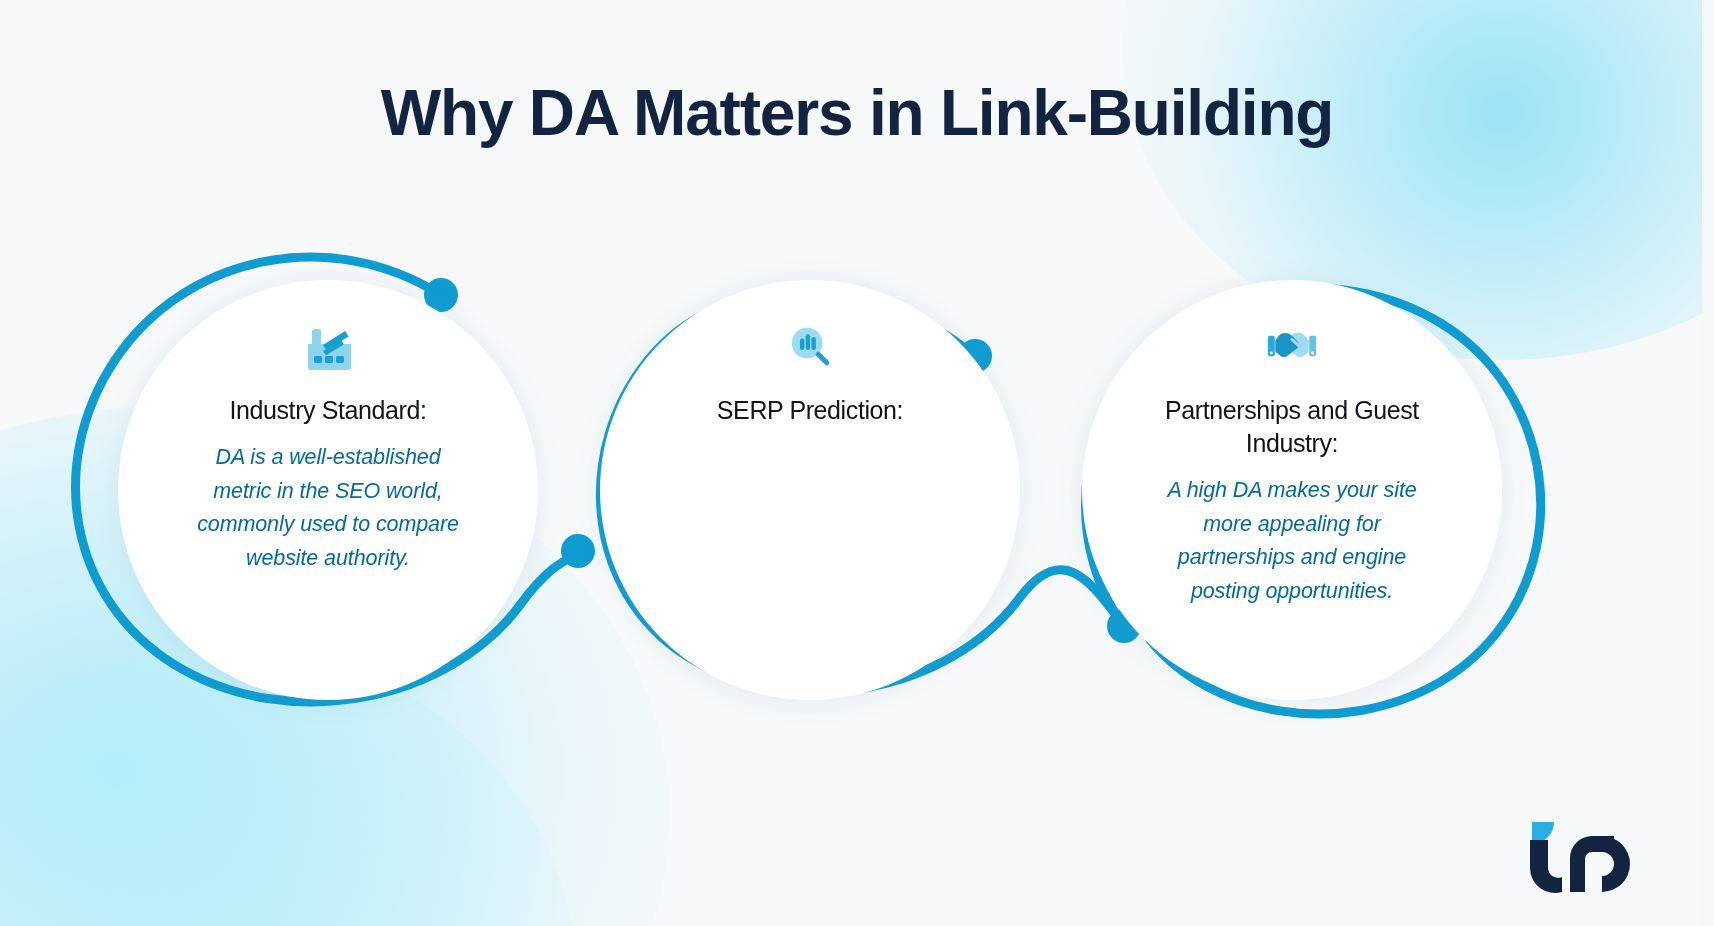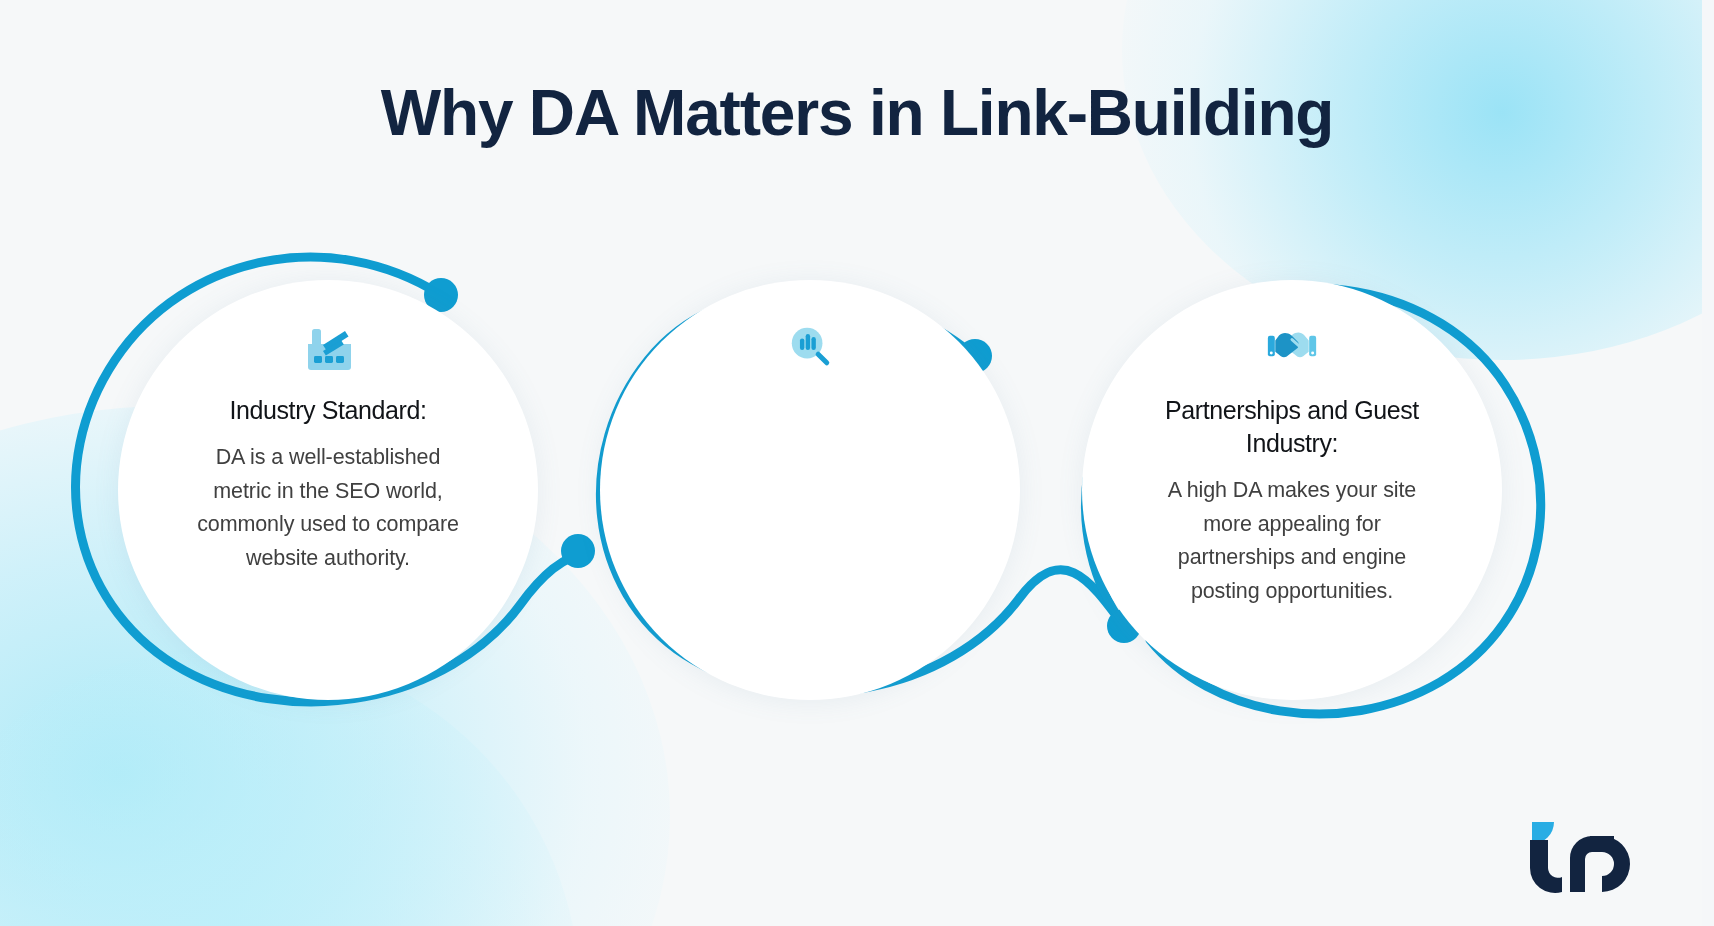--- a/index.html
+++ b/index.html
@@ -116,27 +116,28 @@
     color: #111418;
     font-size: 25px;
     font-weight: normal;
     letter-spacing: -0.4px;
     line-height: 1.32;
     text-align: center;
     max-width: 300px;
   }
   .card-body {
     margin-top: 14px;
-    color: #404040;
+    color: #0369a1;
     font-size: 21.5px;
     font-weight: normal;
     line-height: 1.56;
     text-align: center;
     max-width: 278px;
     letter-spacing: -0.1px;
+    font-style: italic;
   }
   .card-3 .card-body { max-width: 292px; }
 
   
   #logo {
     position: absolute;
     left: 1518px;
     top: 818px;
     width: 150px;
     height: 80px;
@@ -198,20 +199,21 @@
   <div class="card card-2">
     <div class="card-icon">
       <svg viewBox="0 0 52 48" width="50" height="46" xmlns="http://www.w3.org/2000/svg">
         <circle cx="23" cy="20" r="16" fill="#9ddcef"></circle>
         <rect x="15.5" y="15" width="4.6" height="12" rx="2.3" fill="#1a9fd4"></rect>
         <rect x="21.5" y="10.5" width="4.6" height="16.5" rx="2.3" fill="#1a9fd4"></rect>
         <rect x="27.5" y="13.5" width="4.6" height="13.5" rx="2.3" fill="#1a9fd4"></rect>
         <path d="M34.5 31.5 L43.5 40.5" stroke="#1a9fd4" stroke-width="5.2" stroke-linecap="round" fill="none"></path>
       </svg>
     </div>
+    <div class="card-title">SERP Prediction:</div>
   </div>
 
   <div class="card card-3">
     <div class="card-icon">
       <svg viewBox="0 0 56 40" width="56" height="40" xmlns="http://www.w3.org/2000/svg">
         <rect x="2" y="8" width="7.5" height="22" rx="2.2" fill="#2aa9dd"></rect>
         <circle cx="5.7" cy="26.5" r="1.6" fill="#ffffff"></circle>
         <rect x="46.5" y="8" width="7.5" height="22" rx="2.2" fill="#5fc6e8"></rect>
         <circle cx="50.2" cy="26.5" r="1.6" fill="#ffffff"></circle>
         <path d="M28 7 C33 3 38 4 41 7 L46 13 L46 25 L40 30 C37 32 34 31 32 29 L22 21 C20 19 20 16 22 14 Z" fill="#9ddcef"></path>

